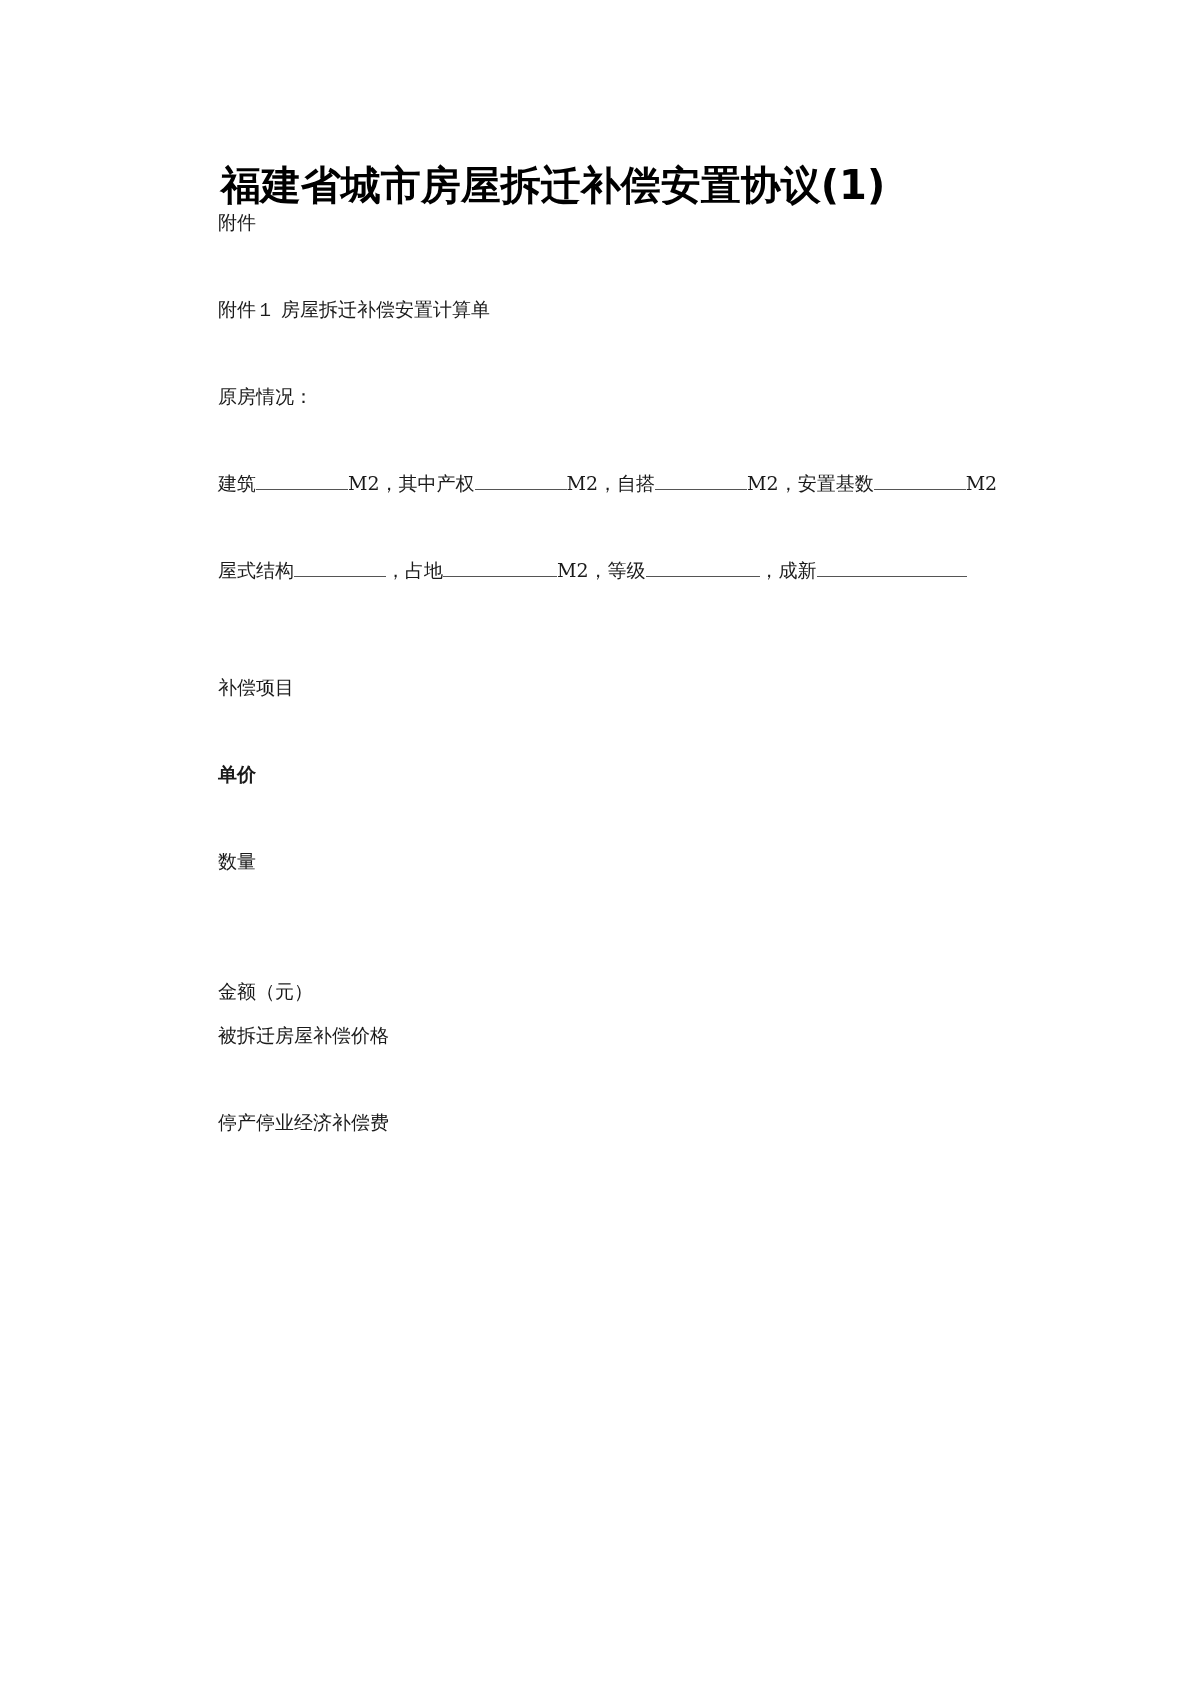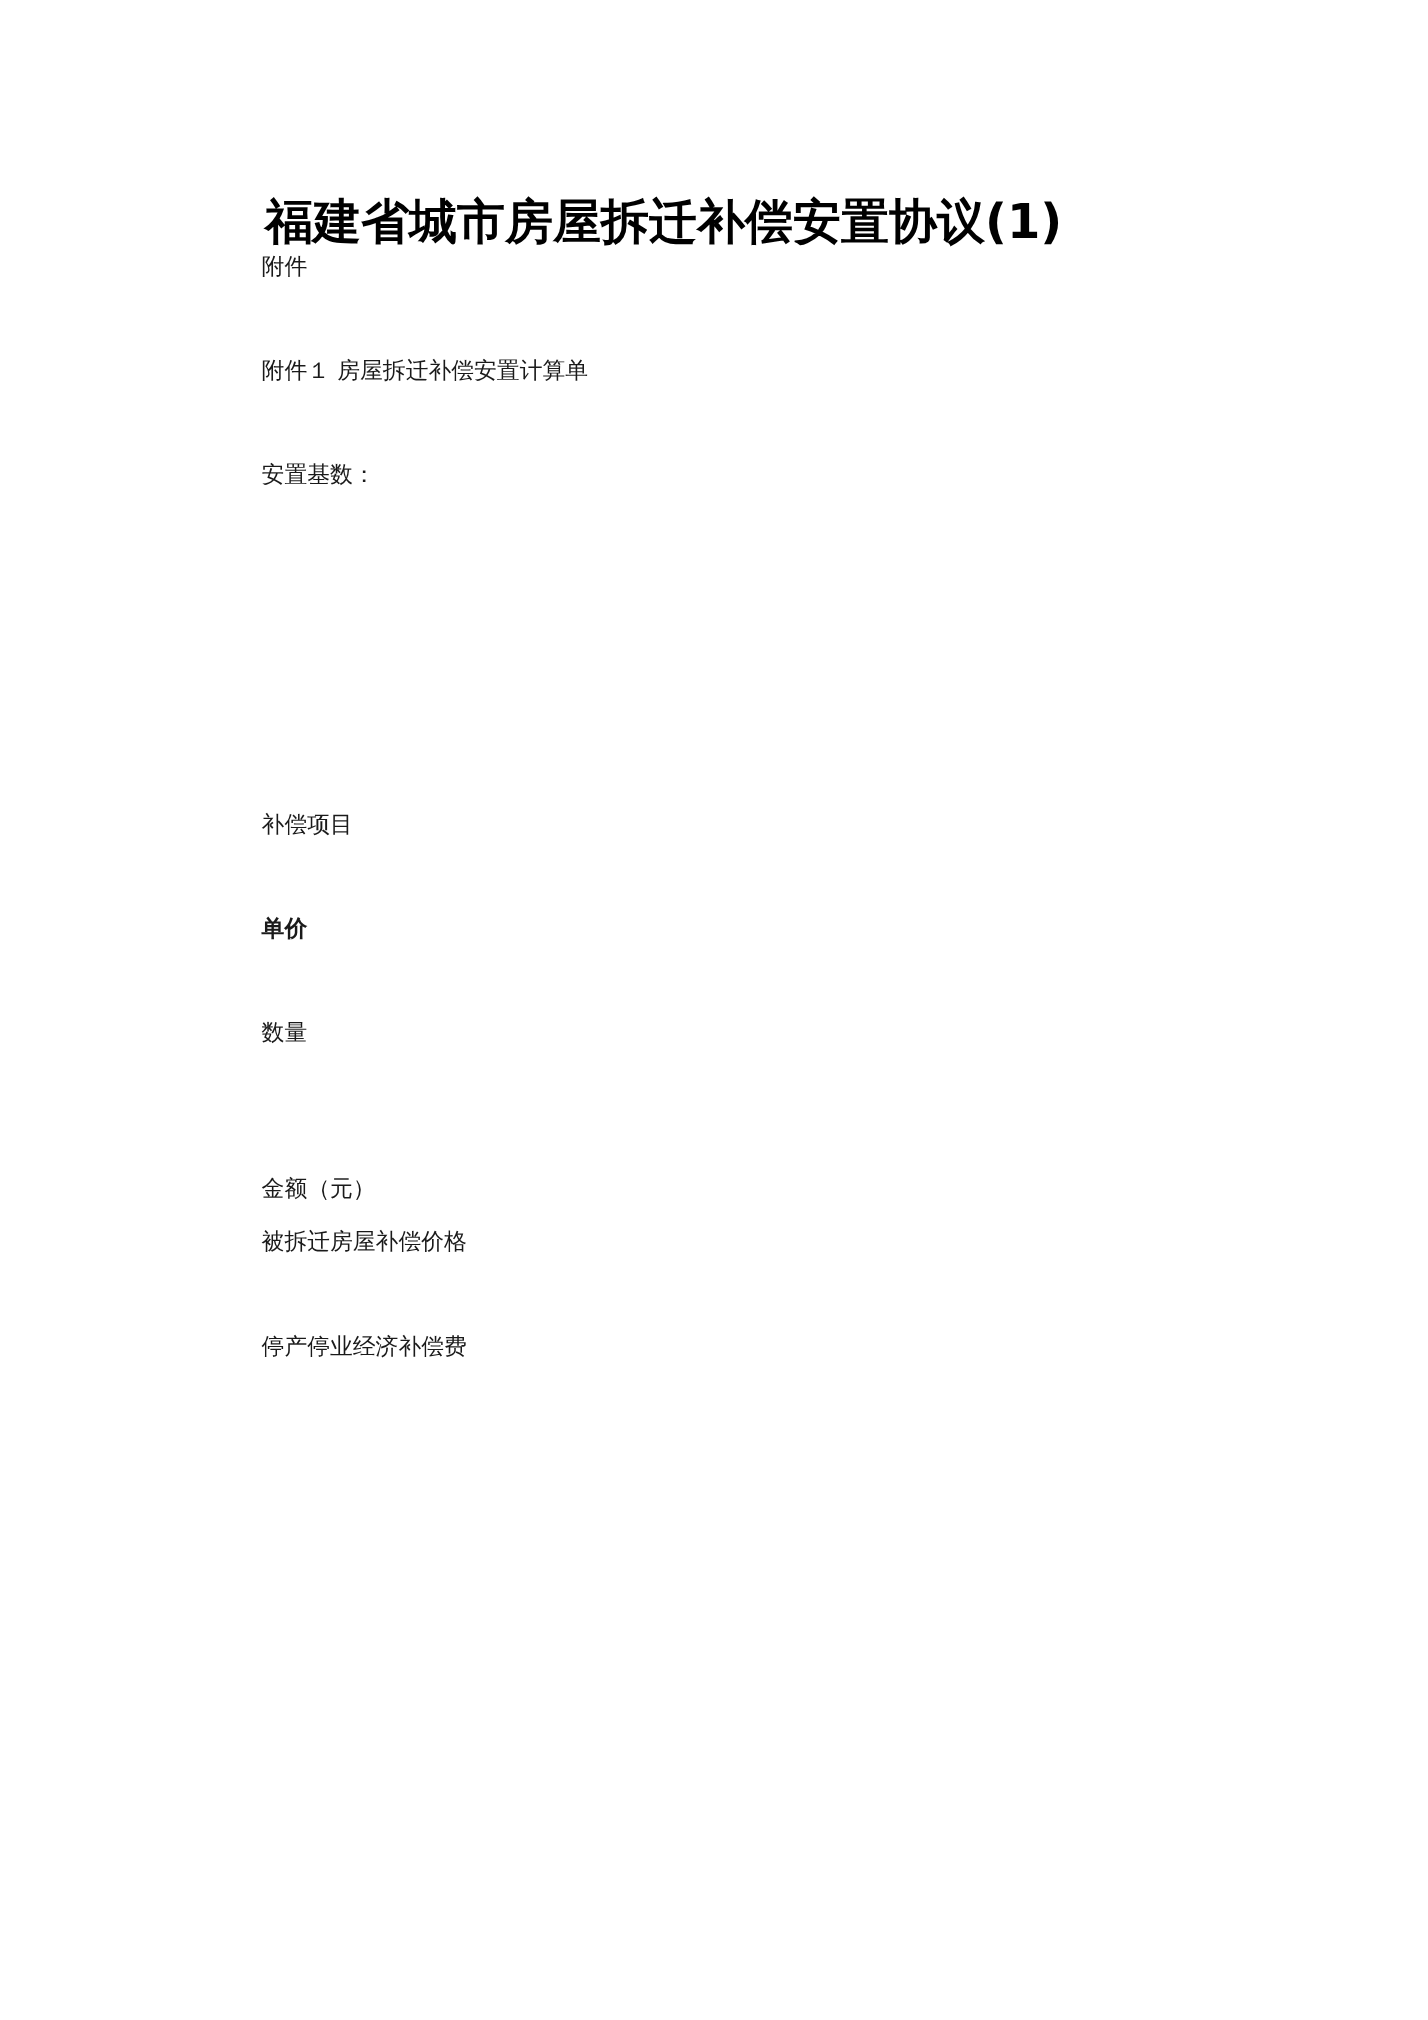--- a/index.html
+++ b/index.html
@@ -58,23 +58,29 @@
 <body>
 
 <div class="page">
 
   <div class="title">福建省城市房屋拆迁补偿安置协议(1)</div>
 
   <div class="para" style="top:209px;">附件</div>
 
   <div class="para" style="top:296px;">附件１ 房屋拆迁补偿安置计算单</div>
 
-  <div class="para" style="top:383px;">安置基数：</div>
+  <div class="para" style="top:383px;">原房情况：</div>
 
+  <div class="para" style="top:470px;">
+    <span>建筑</span><span class="blank w90"></span><span>M2，</span><span>其中产权</span><span class="blank w90"></span><span>M2，</span><span>自搭</span><span class="blank w90"></span><span>M2，</span><span>安置基数</span><span class="blank w90"></span><span>M2</span>
+  </div>
 
+  <div class="para" style="top:557px;">
+    <span>屋式结构</span><span class="blank w90"></span><span>，</span><span>占地</span><span class="blank w112"></span><span>M2，</span><span>等级</span><span class="blank w112"></span><span>，</span><span>成新</span><span class="blank w150"></span>
+  </div>
 
   <div class="para" style="top:674px;">补偿项目</div>
   <div class="para" style="top:761px;font-weight:bold;">单价</div>
   <div class="para" style="top:848px;text-align:right;">数量</div>
   <div class="para" style="top:978px;">金额（元）</div>
 
   <div class="para" style="top:1022px;">被拆迁房屋补偿价格</div>
   <div class="para" style="top:1109px;">停产停业经济补偿费</div>
 
 </div>

